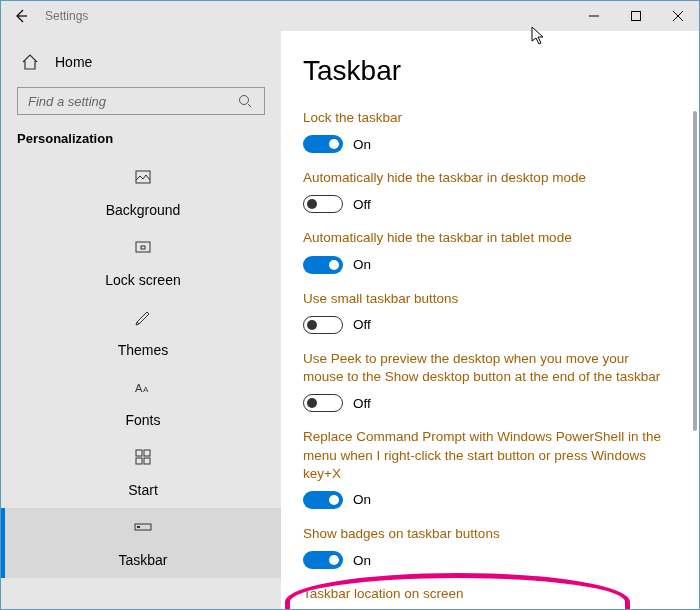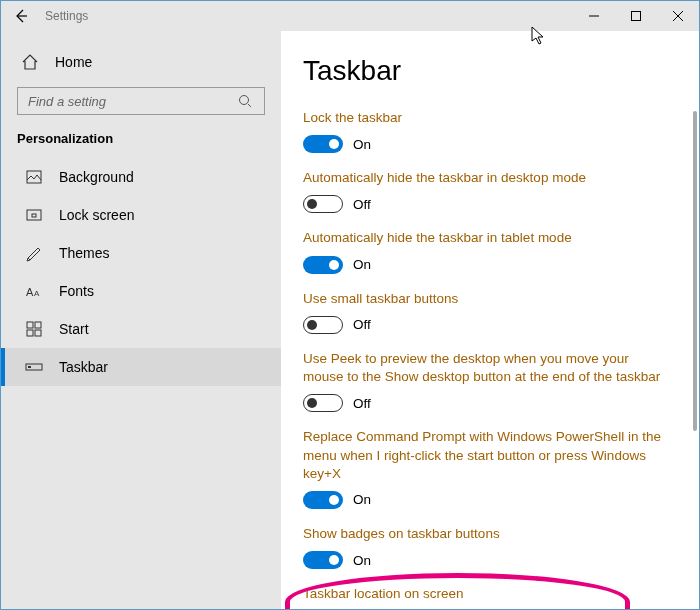--- a/index.html
+++ b/index.html
@@ -12,21 +12,21 @@
 .titlebar-right { margin-left: auto; display: flex; }
 .wbtn { width: 42px; height: 30px; display: flex; align-items: center; justify-content: center; cursor: pointer; }
 .content { flex: 1; display: flex; overflow: hidden; }
 .sidebar { width: 280px; background: #e6e6e6; padding: 16px 0 0 0; overflow-y: auto; }
 .home { display: flex; align-items: center; gap: 16px; padding: 6px 20px; cursor: pointer; }
 .home span.label { font-size: 14px; text-align: center; }
 .search { margin: 10px 16px 14px 16px; border: 1px solid #999; height: 28px; display: flex; align-items: center; padding: 0 10px; background: #e6e6e6; }
 .search input { border: none; background: transparent; outline: none; font-size: 13px; flex: 1; font-style: italic; color: #555; }
 .search input::placeholder { font-style: italic; color: #666; }
 .cat { font-size: 13px; font-weight: 600; padding: 2px 16px 12px 16px; }
-.nav-item { display: flex; align-items: center; gap: 16px; padding: 10px 20px; cursor: pointer; font-size: 14px; border-left: 4px solid transparent; }
+.nav-item { display: flex; align-items: center; gap: 16px; padding: 10px 20px; cursor: pointer; font-size: 14px; border-left: 4px solid transparent; flex-direction: column; }
 .nav-item.active { border-left: 4px solid #0078d7; background: #d8d8d8; }
 .icon { width: 18px; height: 18px; display: inline-flex; align-items: center; justify-content: center; }
 .main { flex: 1; padding: 24px 30px 10px 22px; overflow-y: auto; position: relative; background: #fff; }
 .page-title { font-size: 28px; font-weight: 400; margin-bottom: 22px; }
 .setting { margin-bottom: 16px; }
 .setting-label { font-size: 13.5px; color: #a16207; margin-bottom: 8px; line-height: 1.35; }
 .toggle-row { display: flex; align-items: center; gap: 10px; }
 .toggle { width: 40px; height: 18px; border-radius: 9px; position: relative; cursor: pointer; }
 .toggle.on { background: #0078d7; }
 .toggle.off { background: #fff; border: 1.5px solid #333; }

